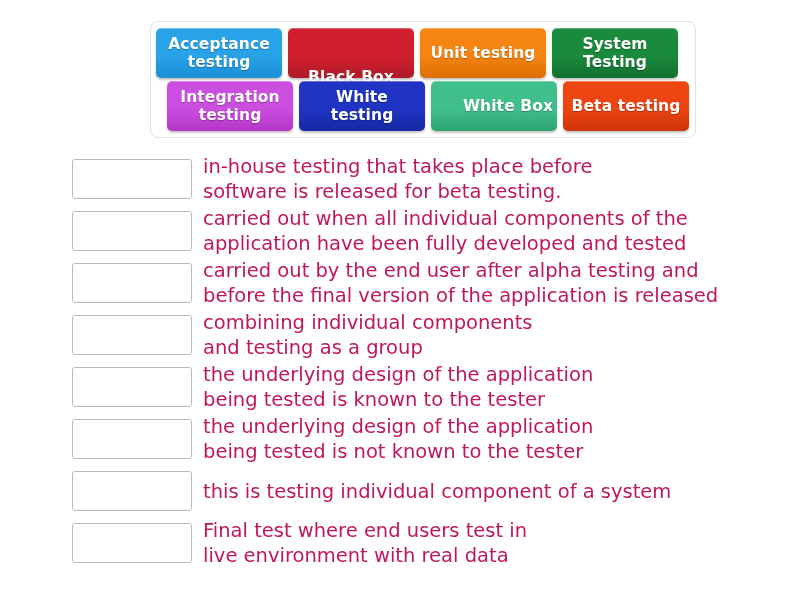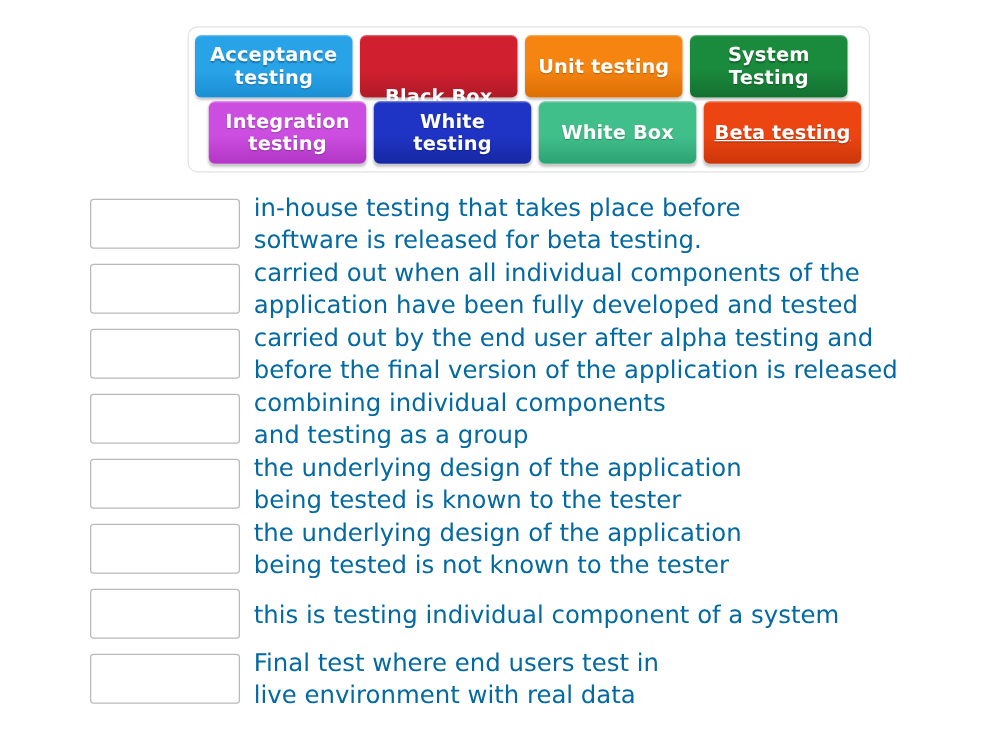--- a/index.html
+++ b/index.html
@@ -90,21 +90,21 @@
     border-radius: 3px;
     background: #ffffff;
     flex: 0 0 auto;
     cursor: pointer;
   }
 
   .desc {
     margin-left: 11px;
     font-size: 19.5px;
     line-height: 25px;
-    color: #0369a1;
+    color: #be185d;
     font-family: "DejaVu Sans", sans-serif;
     white-space: pre-line;
     flex: 1 1 auto;
   }
 </style>
 </head>
 <body>
 
 <div id="app">
 
@@ -126,24 +126,24 @@
         </div>
       </div>
       <div class="tile-row">
         <div class="tile" style="background: linear-gradient(rgb(204, 78, 224) 0%, rgb(204, 78, 224) 55%, rgb(178, 54, 198) 100%); margin-left: 11px;">
           <span style="white-space: pre-line;">Integration
 testing</span>
         </div>
         <div class="tile" style="background: linear-gradient(rgb(31, 52, 196) 0%, rgb(31, 52, 196) 55%, rgb(22, 40, 163) 100%);">
           <span style="white-space: pre-line;">White testing</span>
         </div>
-        <div class="tile" style="background: linear-gradient(rgb(65, 191, 139) 0%, rgb(65, 191, 139) 55%, rgb(44, 163, 114) 100%);">
+        <div class="tile" style="background: linear-gradient(rgb(65, 191, 139) 0%, rgb(65, 191, 139) 55%, rgb(44, 163, 114) 100%); text-align: right;">
           <span style="white-space: pre-line;">White Box</span>
         </div>
-        <div class="tile" style="background: linear-gradient(rgb(236, 69, 18) 0%, rgb(236, 69, 18) 55%, rgb(205, 54, 10) 100%); text-decoration: underline;">
+        <div class="tile" style="background: linear-gradient(rgb(236, 69, 18) 0%, rgb(236, 69, 18) 55%, rgb(205, 54, 10) 100%);">
           <span style="white-space: pre-line;">Beta testing</span>
         </div>
       </div>
     </div>
 
   <div class="rows" id="answer-rows">
       <div class="row">
         <div class="drop-box"></div>
         <div class="desc">in-house testing that takes place before
 software is released for beta testing.</div>

